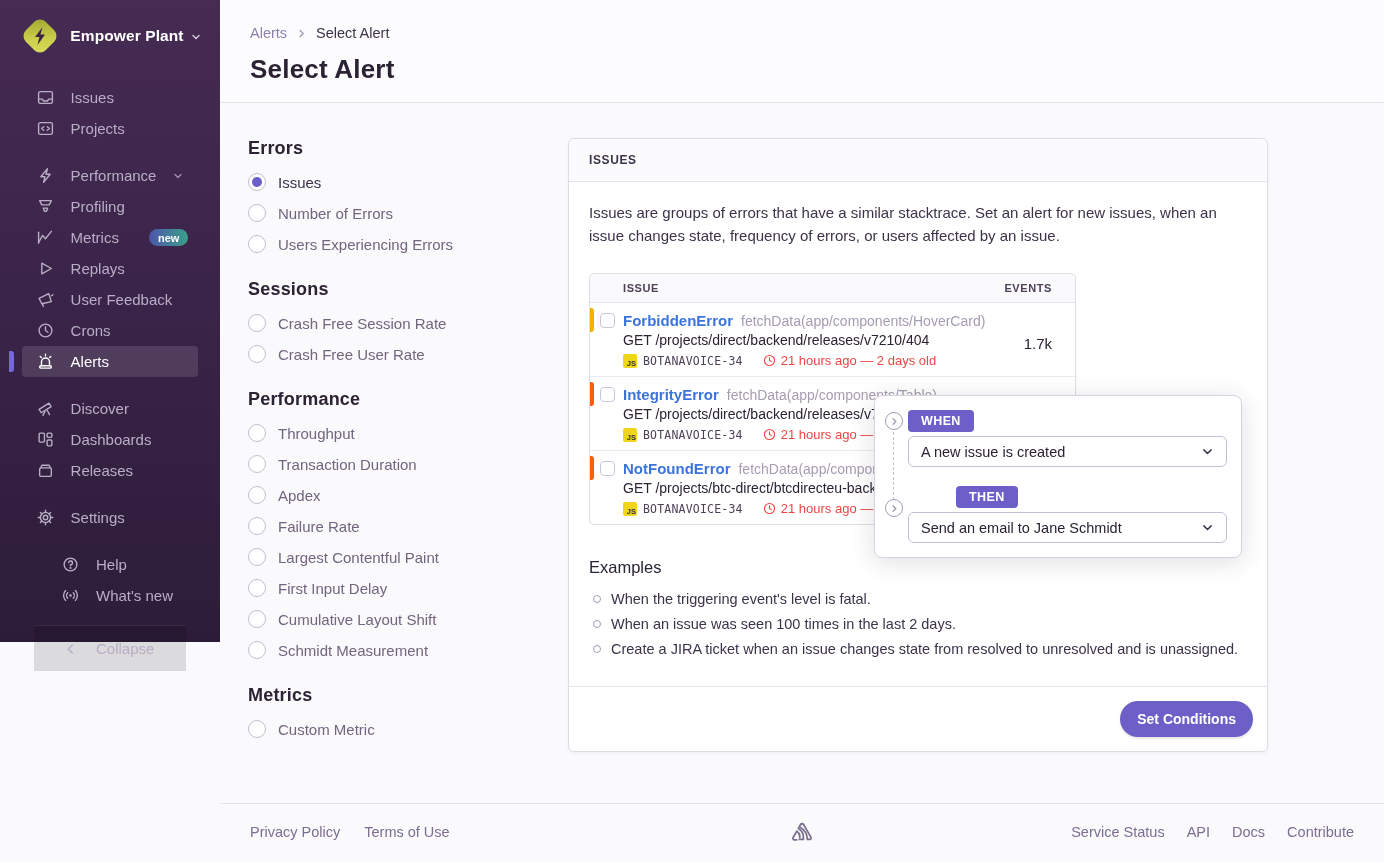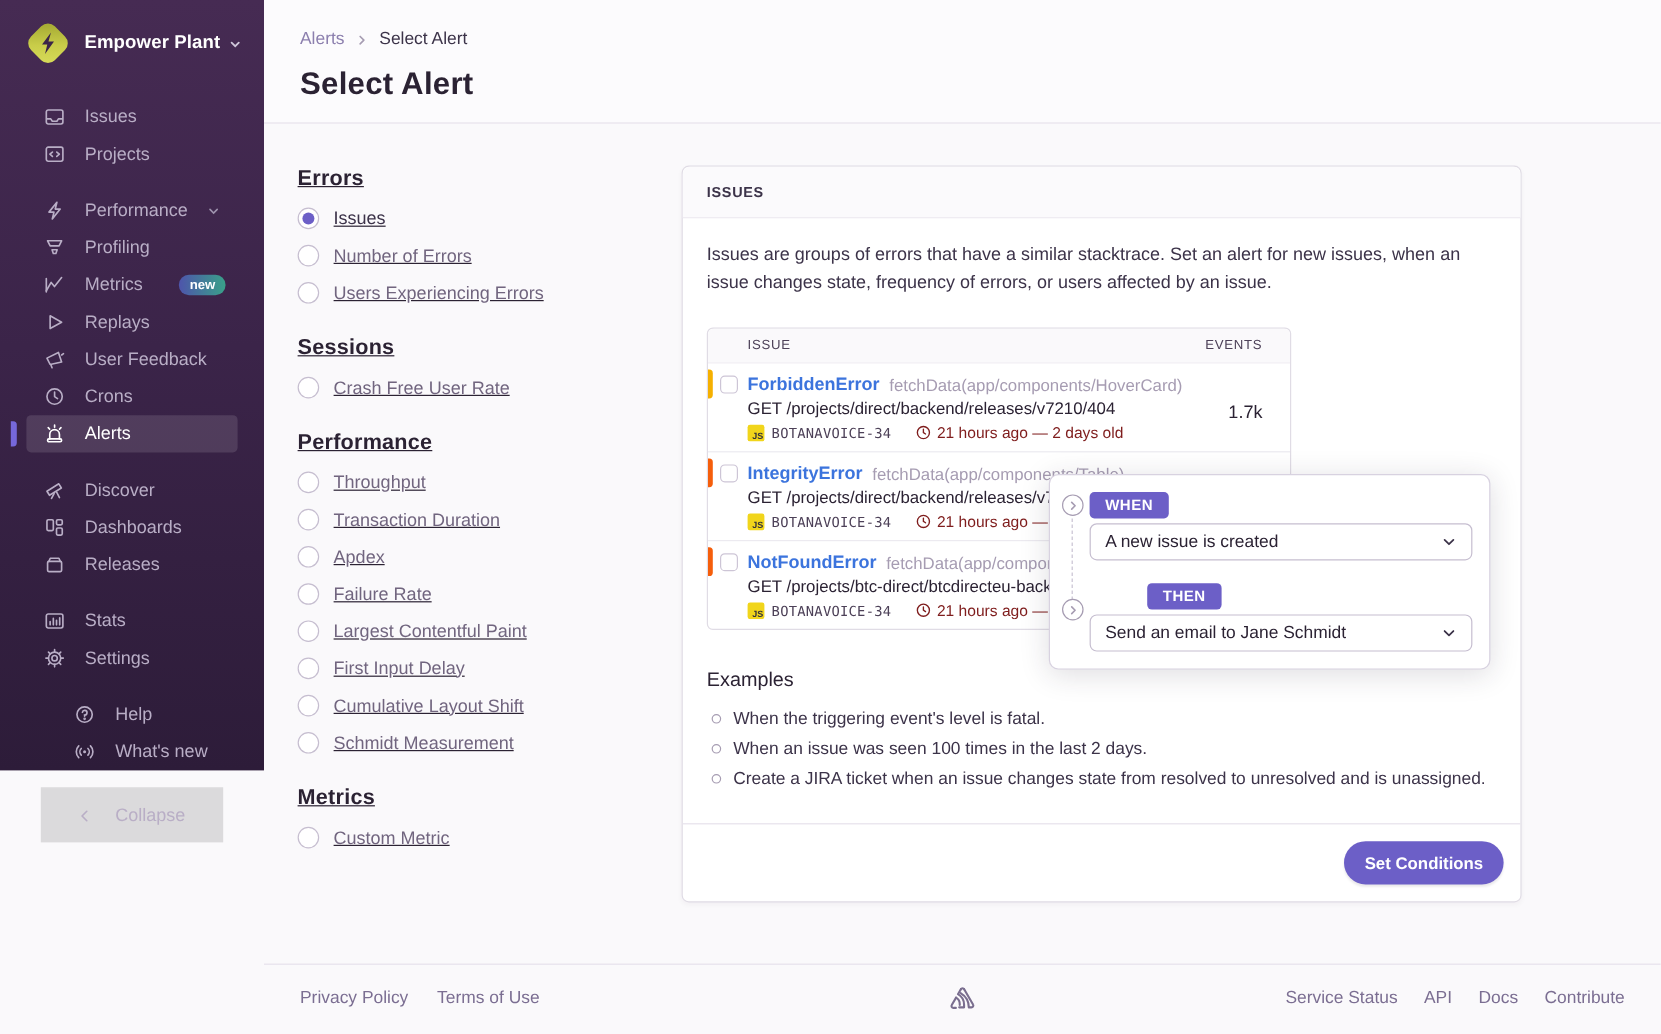--- a/index.html
+++ b/index.html
@@ -63,21 +63,21 @@
   }
   .breadcrumb { display:flex; align-items:center; gap:9px; font-size:14.5px; }
   .crumb-link { color:#8c7fae; cursor:pointer; }
   .crumb-sep { color:#a69cb2; }
   .crumb-current { color:#3c3349; }
   .page-title { font-size:26px; font-weight:700; color:#2b2233; margin-top:13px; letter-spacing:.2px; }
 
   .content { display:flex; padding:35px 30px 0 28px; flex:1; position:relative; }
 
   
-  .type-col { width:320px; flex:0 0 320px;text-decoration:underline; }
+  .type-col { width:320px; flex:0 0 320px; }
   .type-group { margin-bottom:26px; }
   .type-group h3 { font-size:18px; font-weight:700; color:#2b2233; margin-bottom:14px; letter-spacing:.2px; }
   .radio-row { display:flex; align-items:center; gap:12px; margin-bottom:13px; cursor:pointer; }
   .radio {
     width:18px; height:18px; border-radius:50%; background:#fff;
     border:1px solid #c6bed0; flex:0 0 18px; position:relative;
   }
   .radio.checked::after {
     content:""; position:absolute; left:3px; top:3px; width:10px; height:10px;
     border-radius:50%; background:var(--accent,#6C5FC7);
@@ -102,21 +102,21 @@
 
   
   .issue-table {
     width:487px; border:1px solid #e0dce5; border-radius:5px; margin-top:26px;
     background:#fff;
   }
   .issue-table .thead {
     display:flex; justify-content:space-between; align-items:center;
     background:#faf9fb; border-bottom:1px solid #e7e2ec; border-radius:5px 5px 0 0;
     padding:8px 23px 8px 33px;
-    font-size:11px; font-weight:400; letter-spacing:.6px; color:#4d4158;
+    font-size:11px; font-weight:700; letter-spacing:.6px; color:#4d4158;
   }
   .issue-row { position:relative; padding:9px 12px 8px 10px; border-bottom:1px solid #eceaf0; }
   .issue-row:last-child { border-bottom:none; }
   .level-bar { position:absolute; left:0; top:5px; width:4px; height:24px; border-radius:0 3px 3px 0; }
   .issue-row.warning .level-bar { background:var(--level_warning,#f5b000); }
   .issue-row.error .level-bar { background:var(--level_error,#f55e0b); }
   .issue-title-line { display:flex; align-items:center; overflow:hidden; white-space:nowrap; }
   .checkbox {
     width:15px; height:15px; border:1px solid #cdc5d6; border-radius:4px; background:#fff;
     flex:0 0 15px; margin-right:8px; cursor:pointer;
@@ -124,21 +124,21 @@
   .issue-link { color:var(--link_blue,#3c74dd); font-weight:700; font-size:15px; cursor:pointer; }
   .issue-culprit { color:#a69cb2; font-size:14px; margin-left:8px; overflow:hidden; text-overflow:clip; }
   .issue-msg { font-size:14px; color:#2b2233; padding-left:23px; margin-top:3px; white-space:nowrap; overflow:hidden; }
   .issue-meta { display:flex; align-items:center; padding-left:23px; margin-top:5px; gap:6px; white-space:nowrap; overflow:hidden; }
   .js-badge {
     width:14px; height:14px; background:#f1d51b; border-radius:2px;
     display:flex; align-items:flex-end; justify-content:flex-end;
     font-size:7.5px; font-weight:700; color:#32313a; padding:0 1px 0 0;
   }
   .short-id { font-family:"DejaVu Sans Mono", monospace; font-size:11.5px; color:#4d4158; letter-spacing:.2px; }
-  .age { display:flex; align-items:center; gap:5px; color:#7f1d1d; font-size:13px; margin-left:14px; }
+  .age { display:flex; align-items:center; gap:5px; color:#ef4444; font-size:13px; margin-left:14px; }
   .events-val { position:absolute; right:23px; top:32px; font-size:15px; color:#2b2233; }
 
   
   .examples { margin-top:33px; }
   .examples h4 { font-size:16.5px; font-weight:400; color:#2b2233; }
   .examples ul { list-style:none; margin-top:14px; }
   .examples li {
     position:relative; padding-left:22px; font-size:14.5px; color:#3c3349; margin-bottom:9px;
   }
   .examples li::before {
@@ -334,29 +334,20 @@
             <svg width="17" height="17" viewBox="0 0 16 16" fill="none" stroke="currentColor" stroke-width="1.3" stroke-linecap="round" stroke-linejoin="round">
               <rect x="2.5" y="5.5" width="11" height="8" rx="1"></rect>
               <path d="M3.5 5.5 4.6 3h6.8l1.1 2.5"></path>
             </svg>
           </span>
         <span>Releases</span>
       </div>
     </div>
 
     <div class="nav-group">
-      <div class="nav-item">
-        <span class="nav-icon">
-            <svg width="17" height="17" viewBox="0 0 16 16" fill="none" stroke="currentColor" stroke-width="1.3" stroke-linecap="round" stroke-linejoin="round">
-              <rect x="1.5" y="2.5" width="13" height="11" rx="1.5"></rect>
-              <path d="M4.5 11V8.5M7 11V6M9.5 11V7.5M12 11V5.5"></path>
-            </svg>
-          </span>
-        <span>Stats</span>
-      </div>
       <div class="nav-item">
         <span class="nav-icon">
             <svg width="17" height="17" viewBox="0 0 16 16" fill="none" stroke="currentColor" stroke-width="1.3" stroke-linecap="round">
               <circle cx="8" cy="8" r="2.1"></circle>
               <circle cx="8" cy="8" r="4.8"></circle>
               <path d="M8 1.2v2M8 12.8v2M1.2 8h2M12.8 8h2M3.2 3.2l1.4 1.4M11.4 11.4l1.4 1.4M12.8 3.2l-1.4 1.4M4.6 11.4l-1.4 1.4"></path>
             </svg>
           </span>
         <span>Settings</span>
       </div>
@@ -423,20 +414,24 @@
           <span class="radio-label">Number of Errors</span>
         </div>
         <div class="radio-row">
           <span class="radio"></span>
           <span class="radio-label">Users Experiencing Errors</span>
         </div>
       </div>
 
       <div class="type-group">
         <h3>Sessions</h3>
+        <div class="radio-row">
+          <span class="radio"></span>
+          <span class="radio-label">Crash Free Session Rate</span>
+        </div>
         <div class="radio-row">
           <span class="radio"></span>
           <span class="radio-label">Crash Free User Rate</span>
         </div>
       </div>
 
       <div class="type-group">
         <h3>Performance</h3>
         <div class="radio-row">
           <span class="radio"></span>

